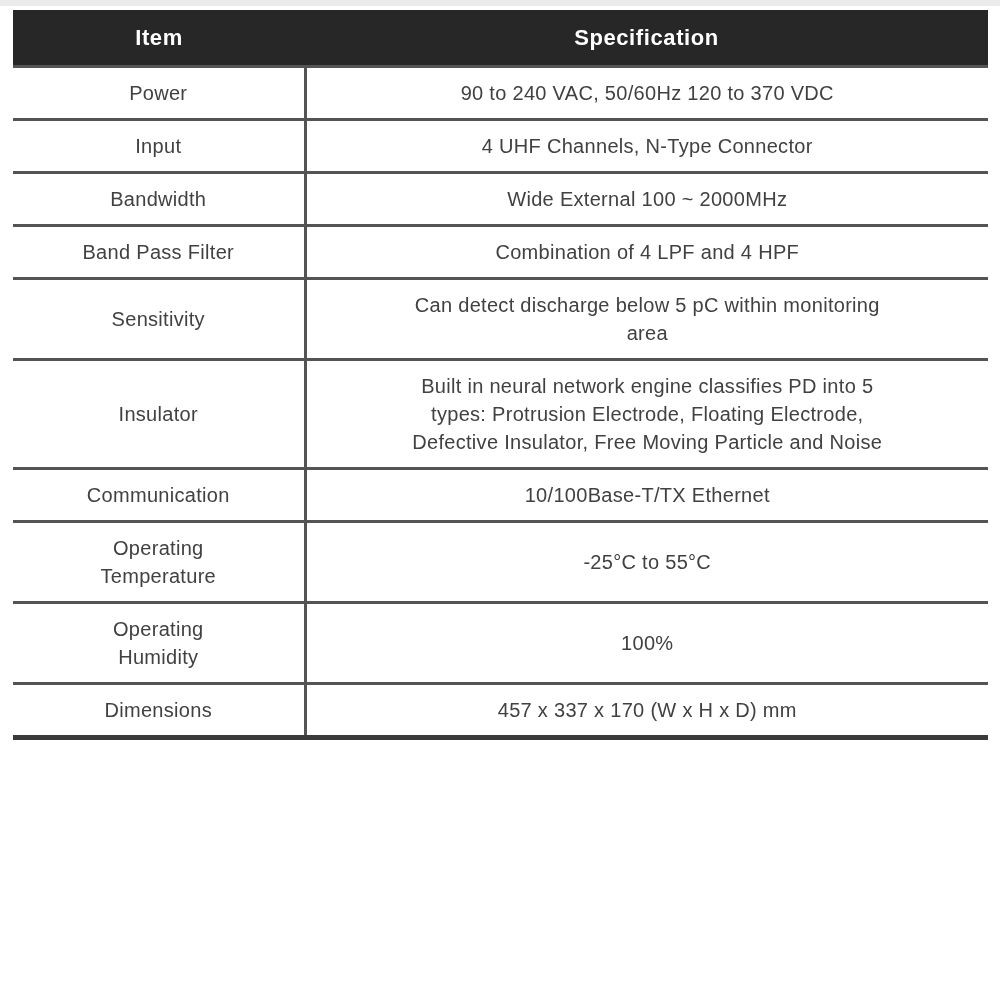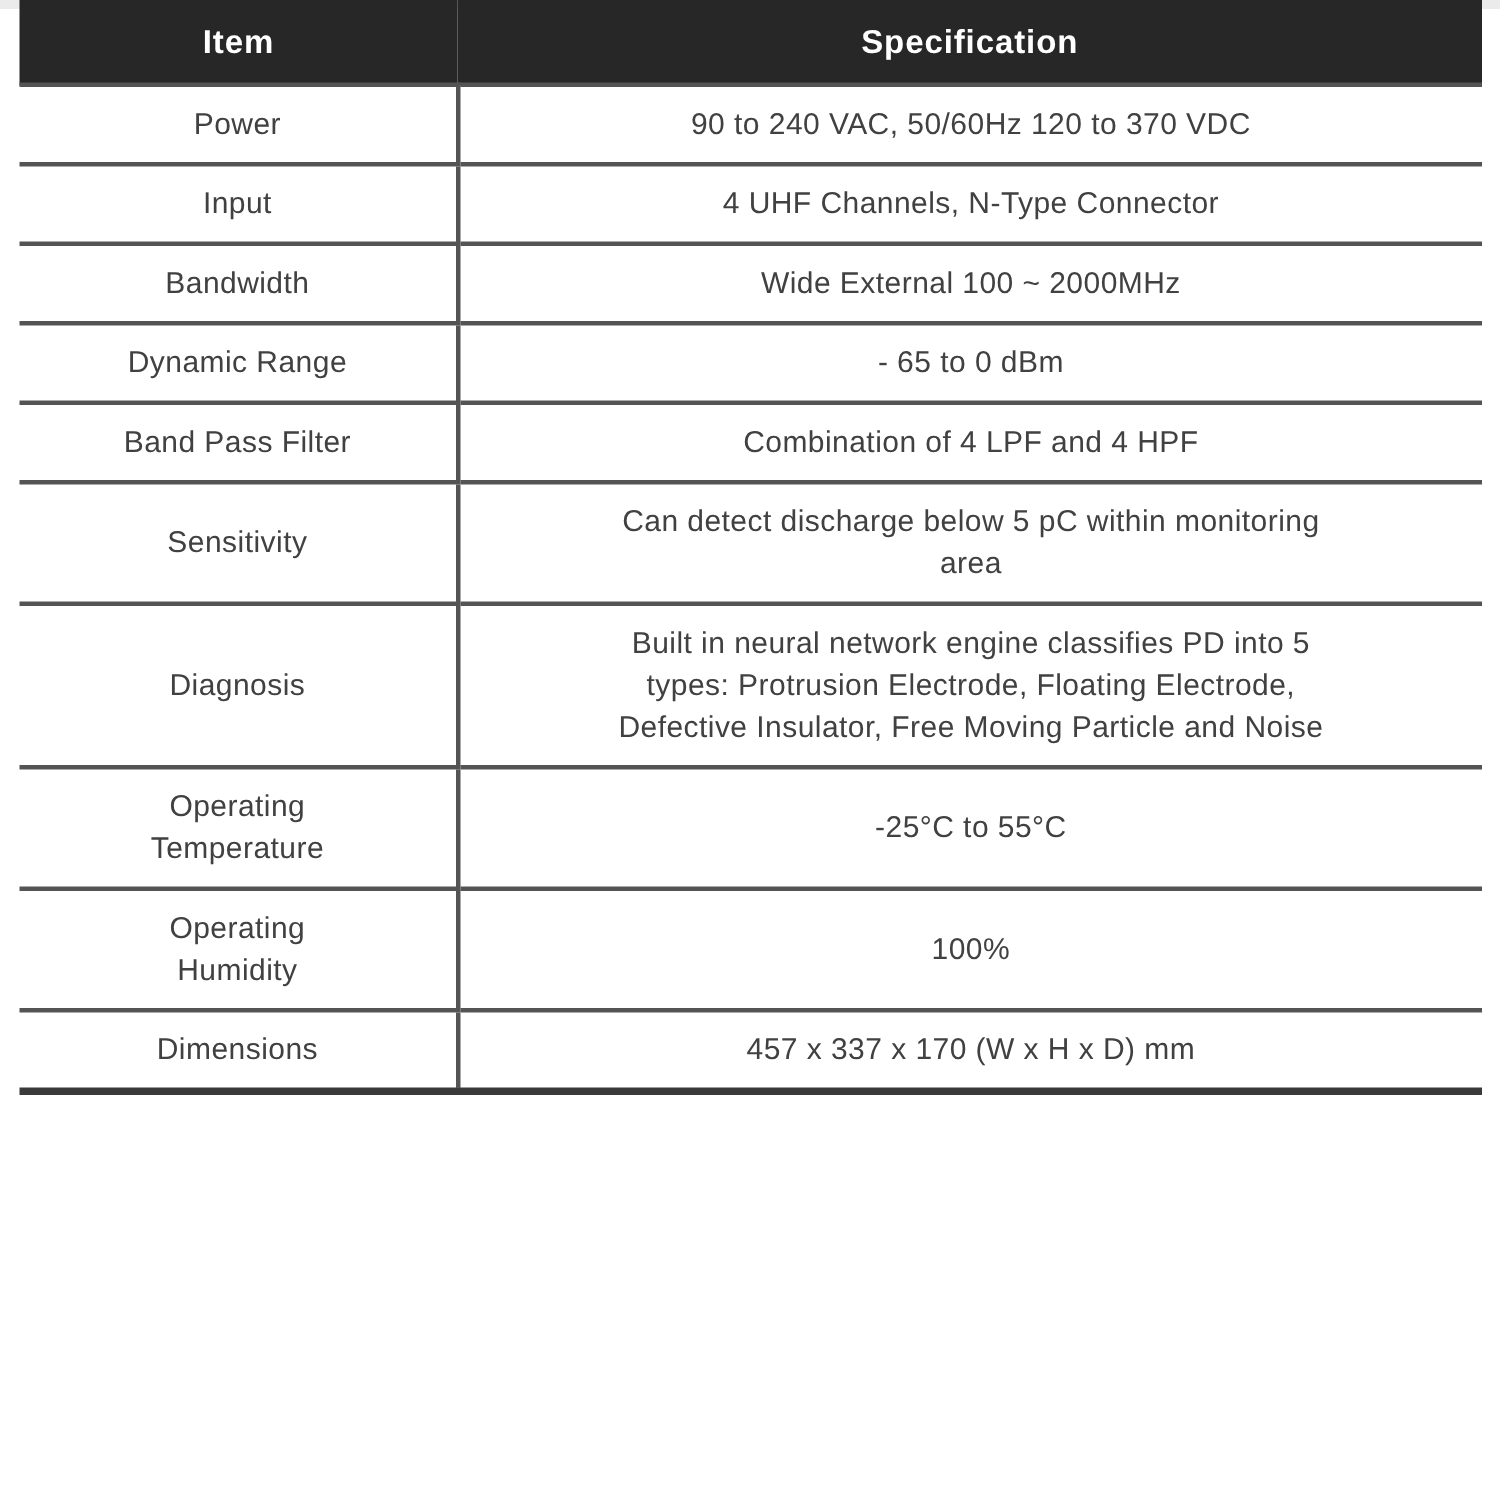--- a/index.html
+++ b/index.html
@@ -12,21 +12,21 @@
     -webkit-font-smoothing: antialiased;
   }
   .top-strip {
     width: 1000px;
     height: 6px;
     background: #ebebeb;
   }
   .table-wrap {
     position: absolute;
     left: 13px;
-    top: 0;
+    top: 10px;
   }
   table.spec-table {
     width: 975px;
     border-collapse: collapse;
     table-layout: fixed;
     border-bottom: 5px solid #3a3a3a;
   }
   col.col-item { width: 292px; }
   col.col-spec { width: 683px; }
   table.spec-table th {
@@ -84,45 +84,45 @@
   <tr>
     <td class="item-cell">Input</td>
     <td class="spec-cell">4 UHF Channels, N-Type Connector</td>
   </tr>
 
   <tr>
     <td class="item-cell">Bandwidth</td>
     <td class="spec-cell">Wide External 100 ~ 2000MHz</td>
   </tr>
 
-  <tr>
-    <td class="item-cell">Dynamic Range</td>
-    <td class="spec-cell">- 65 to 0 dBm</td>
-  </tr>
 
   <tr>
     <td class="item-cell">Band Pass Filter</td>
     <td class="spec-cell">Combination of 4 LPF and 4 HPF</td>
   </tr>
 
 
   <tr>
     <td class="item-cell">Sensitivity</td>
     <td class="spec-cell">Can detect discharge below 5 pC within monitoring
 area</td>
   </tr>
 
   <tr>
-    <td class="item-cell">Diagnosis</td>
+    <td class="item-cell">Insulator</td>
     <td class="spec-cell">Built in neural network engine classifies PD into 5
 types: Protrusion Electrode, Floating Electrode,
 Defective Insulator, Free Moving Particle and Noise</td>
   </tr>
 
 
+  <tr>
+    <td class="item-cell">Communication</td>
+    <td class="spec-cell">10/100Base-T/TX Ethernet</td>
+  </tr>
 
   <tr>
     <td class="item-cell">Operating
 Temperature</td>
     <td class="spec-cell">-25°C to 55°C</td>
   </tr>
 
   <tr>
     <td class="item-cell">Operating
 Humidity</td>

